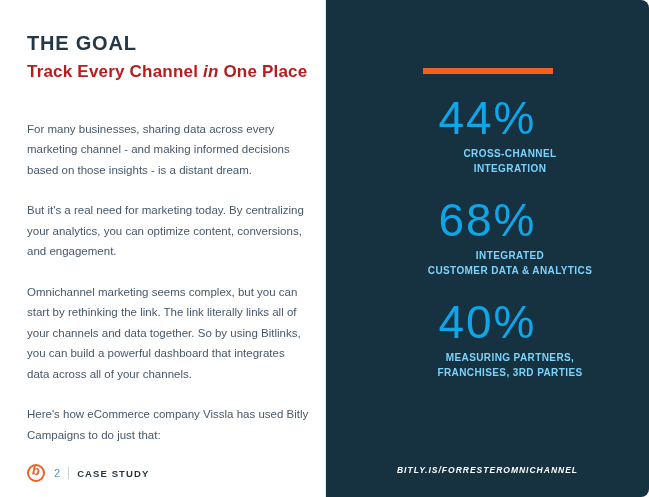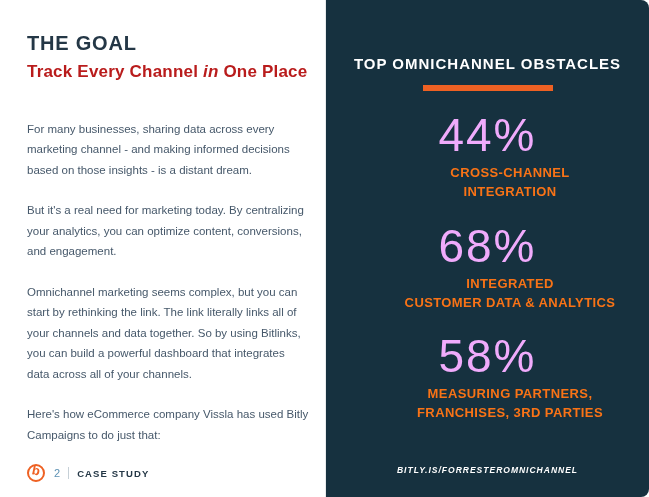--- a/index.html
+++ b/index.html
@@ -115,29 +115,29 @@
     height: 6px;
     background: #ee6123;
     margin: 13px auto 0 auto;
   }
   .stat { margin-top: 21px; }
   .stat-value {
     font-size: 46px;
     font-weight: 200;
     line-height: 1.0;
     letter-spacing: 2px;
-    color: #f0abfc;
+    color: #0ea5e9;
   }
   .stat-label {
     margin-top: 6px;
-    font-size: 13px;
+    font-size: 10px;
     font-weight: bold;
     letter-spacing: 0.4px;
     line-height: 1.45;
-    color: #f97316;
+    color: #7dd3fc;
     margin-left: 45px;
   }
   .right-footer {
     position: absolute;
     bottom: 20px;
     left: 0;
     width: 100%;
     text-align: center;
   }
   .footer-url {
@@ -170,41 +170,40 @@
       <div class="bitly-logo">
         <span>b</span>
       </div>
       <span class="page-number">2</span>
       <span class="footer-divider"></span>
       <span class="footer-label">CASE STUDY</span>
     </div>
   </div>
 
   <div class="right-panel">
-    <h2 class="right-title">TOP OMNICHANNEL OBSTACLES</h2>
     <div class="accent-bar"></div>
 
     <div class="stat">
       <div class="stat-value">44%</div>
       <div class="stat-label">
         <div>CROSS-CHANNEL</div>
         <div>INTEGRATION</div>
       </div>
     </div>
 
     <div class="stat">
       <div class="stat-value">68%</div>
       <div class="stat-label">
         <div>INTEGRATED</div>
         <div>CUSTOMER DATA &amp; ANALYTICS</div>
       </div>
     </div>
 
     <div class="stat">
-      <div class="stat-value">58%</div>
+      <div class="stat-value">40%</div>
       <div class="stat-label">
         <div>MEASURING PARTNERS,</div>
         <div>FRANCHISES, 3RD PARTIES</div>
       </div>
     </div>
 
     <div class="right-footer">
       <span class="footer-url">BITLY.IS/FORRESTEROMNICHANNEL</span>
     </div>
   </div>

